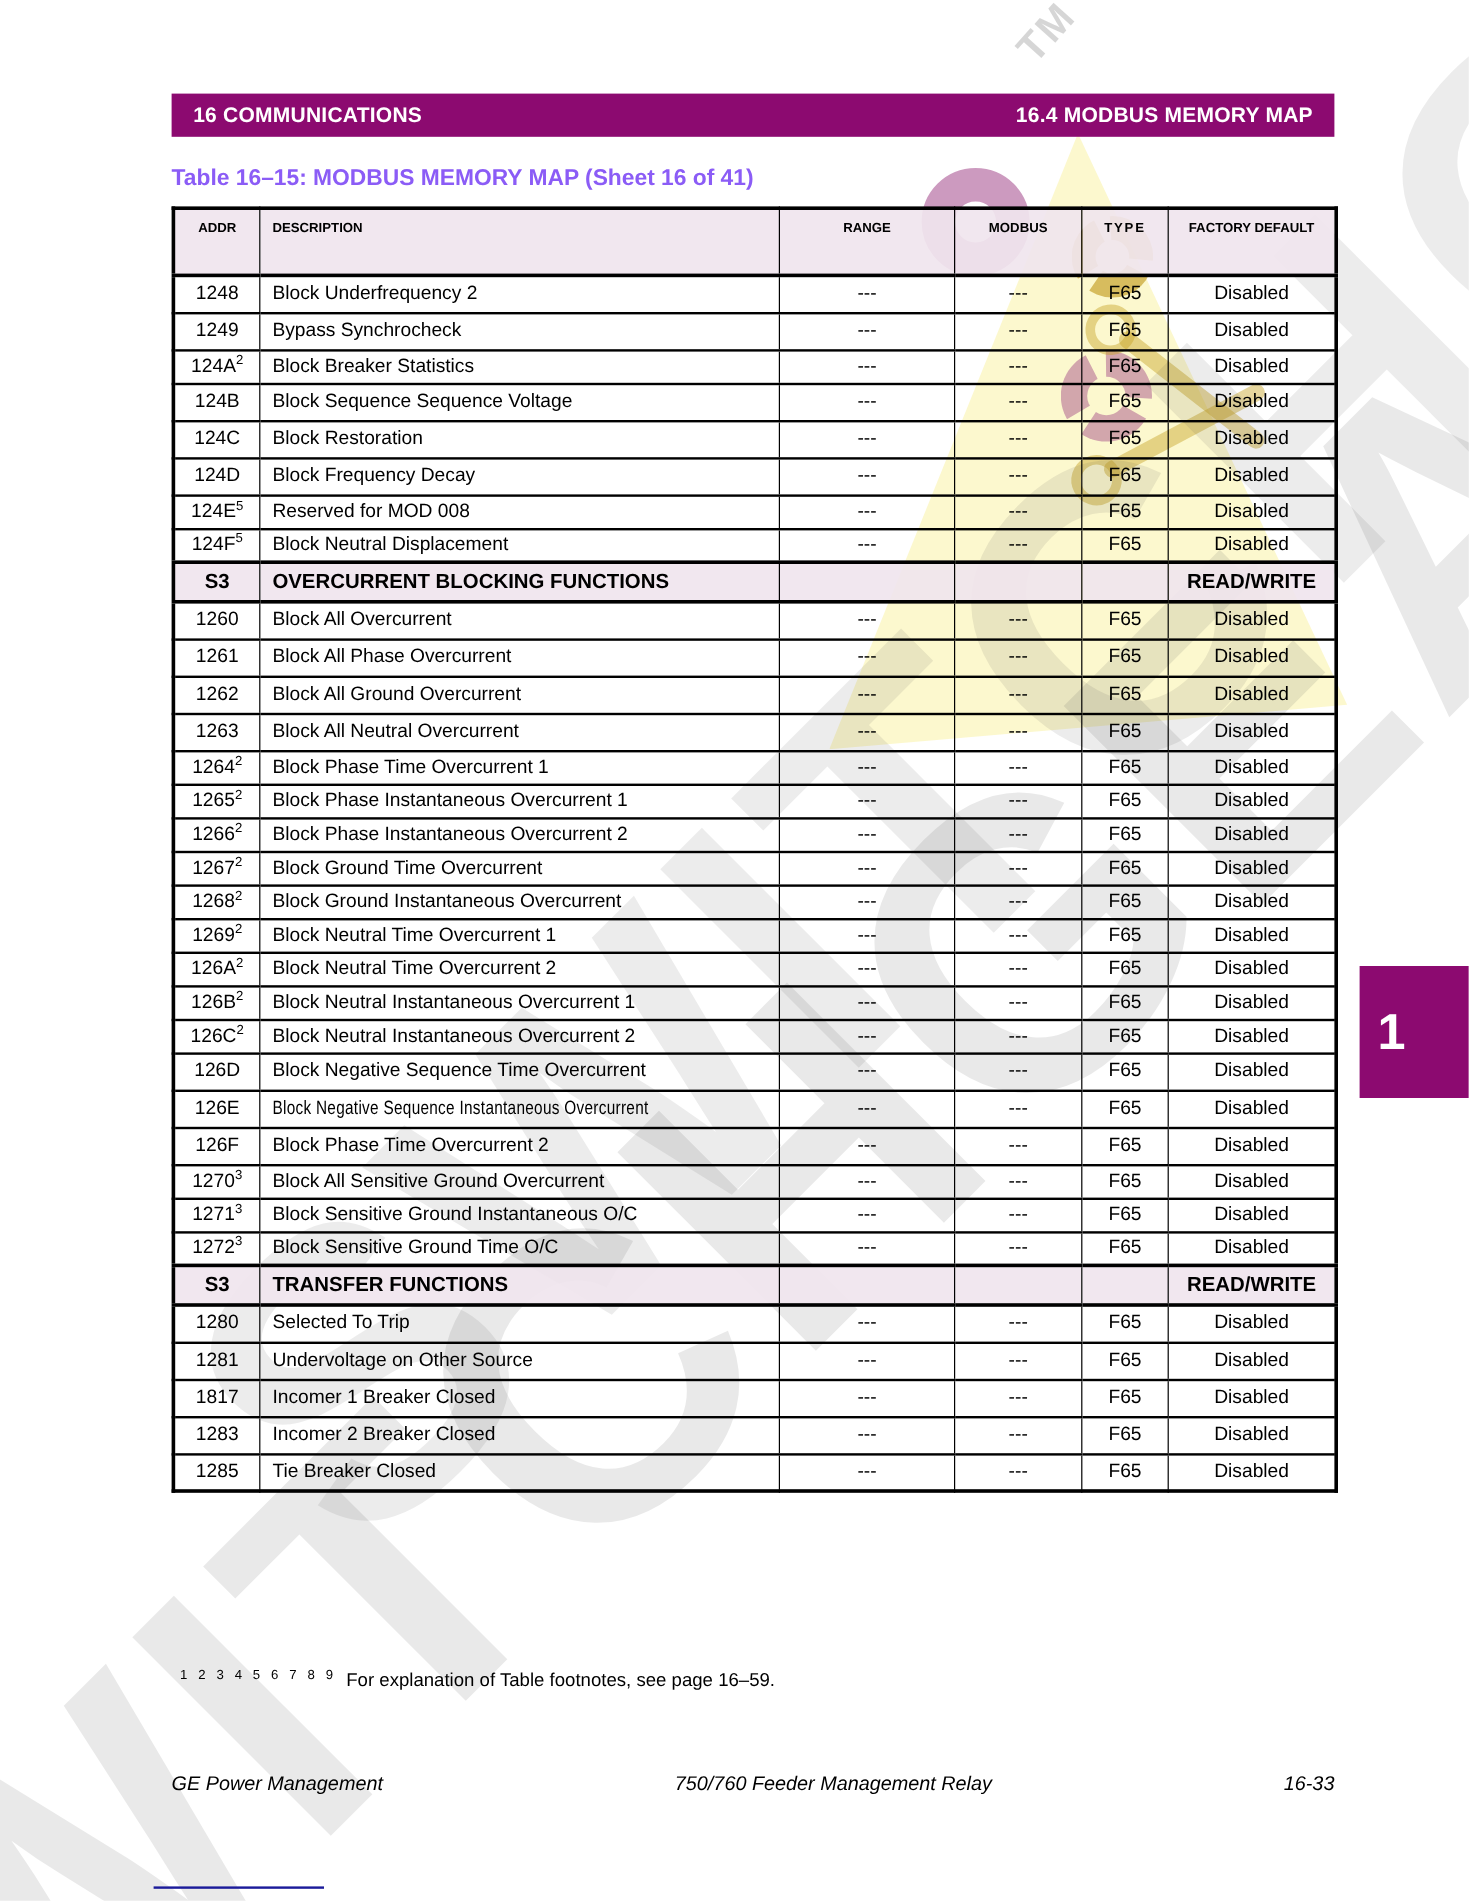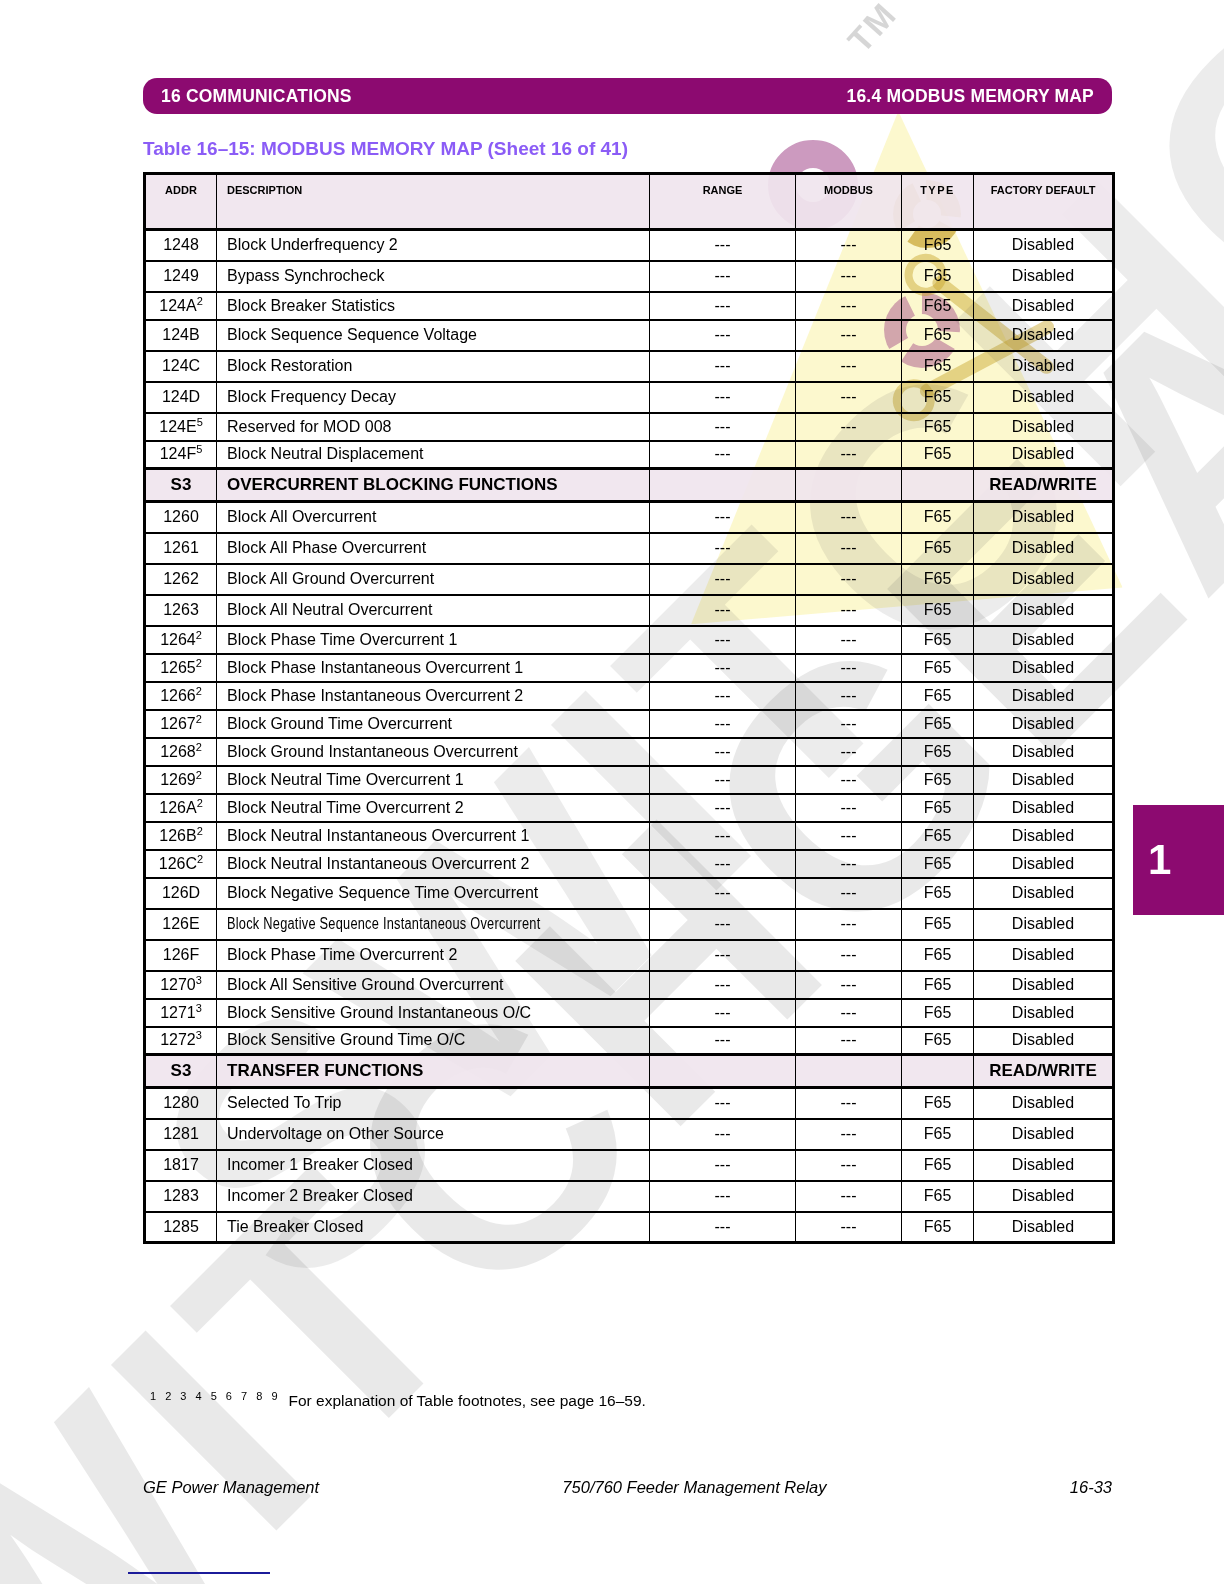--- a/index.html
+++ b/index.html
@@ -49,21 +49,21 @@
     border:8px solid rgba(200,165,40,0.45);border-radius:50%;
   }
   .wm-key.k1{left:918px;top:318px;transform:rotate(38deg);}
   .wm-key.k2{left:912px;top:352px;transform:rotate(-28deg);}
   
   .content{position:absolute;inset:0;z-index:1;}
   .header-bar{
     position:absolute;left:143px;top:78px;width:969px;height:36px;
     display:flex;justify-content:space-between;align-items:center;
     padding:0 18px;box-sizing:border-box;
-    color:#fff;font-weight:bold;font-size:17.5px;letter-spacing:0.2px;border-radius:14px;
+    color:#fff;font-weight:bold;font-size:17.5px;letter-spacing:0.2px;
   }
   .table-title{
     position:absolute;left:143px;top:138px;margin:0;
     font-size:19px;font-weight:bold;
   }
   table.mmap{
     position:absolute;left:143px;top:172px;width:969px;
     border-collapse:collapse;table-layout:fixed;
     border:3px solid #000;
   }

